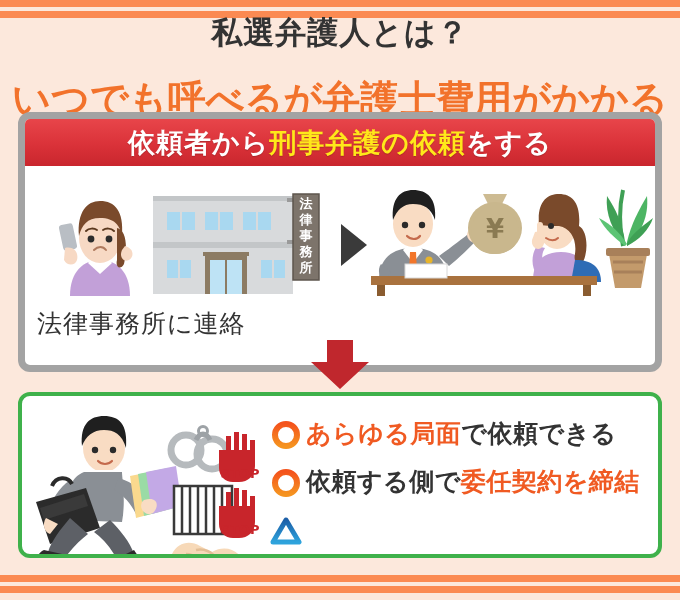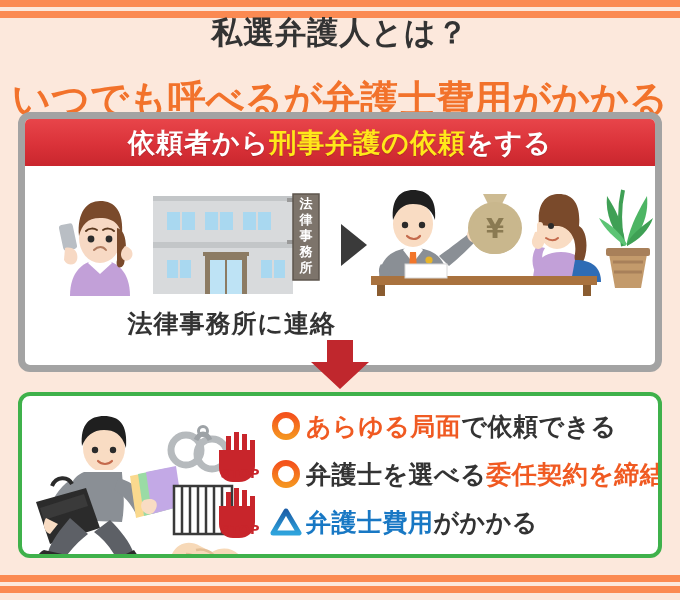--- a/index.html
+++ b/index.html
@@ -41,22 +41,22 @@
     font-size:27px;font-weight:bold;color:#ffffff;letter-spacing:1px;
     text-shadow:0 1px 1px rgba(0,0,0,.18);white-space:nowrap;
   }
   .hl-yellow{color:#FFE81A;}
   .red-body{position:absolute;left:0;top:47px;width:100%;height:178px;background:#fff;}
 
   .half{position:absolute;top:0;height:178px;}
   .half-l{left:0;width:311px;}
   .half-r{left:336px;width:302px;}
   .caption{
-    position:absolute;left:0;bottom:4px;width:100%;text-align:right;
-    font-size:25px;font-weight:bold;color:#333333;letter-spacing:1px;
+    position:absolute;left:0;bottom:4px;width:100%;text-align:left;
+    font-size:25px;font-weight:normal;color:#333333;letter-spacing:1px;padding-left:12px;
   }
   .art{position:absolute;left:0;top:2px;width:100%;height:128px;}
 
   .mid-arrow{
     position:absolute;left:316px;top:58px;width:0;height:0;
     border-top:21px solid transparent;border-bottom:21px solid transparent;
     border-left:26px solid #3A3A3A;
   }
 
   
@@ -64,21 +64,21 @@
 
   
   .green-card{
     position:absolute;left:18px;top:392px;width:644px;height:166px;
     border-radius:12px;background:#ffffff;
     border:4px solid #3FB14B;box-sizing:border-box;overflow:hidden;
   }
   .green-left{position:absolute;left:4px;top:18px;width:236px;height:156px;}
   .green-right{position:absolute;left:244px;top:6px;width:392px;height:152px;}
 
-  .bullet-row{display:flex;align-items:center;height:48px;}
+  .bullet-row{display:flex;align-items:flex-end;height:48px;}
   .bullet-mark{width:40px;flex:0 0 40px;display:flex;align-items:center;justify-content:center;}
   .bullet-text{
     font-size:25px;font-weight:bold;color:#333333;letter-spacing:.5px;white-space:nowrap;
   }
   .hl-orange{color:#F05A22;}
   .hl-blue{color:#1878C4;}
 </style>
 </head>
 <body>
 
@@ -308,32 +308,31 @@
         <svg width="30" height="30" viewBox="0 0 30 30">
           <defs>
               <linearGradient id="og2" x1="0" y1="0" x2="0" y2="1">
             <stop offset="0%" stop-color="#F4531C"></stop>
                 <stop offset="100%" stop-color="#F59320"></stop>
           </linearGradient>
             </defs>
           <circle cx="15" cy="15" r="11" fill="none" stroke="url(#og2)" stroke-width="6"></circle>
         </svg>
       </span>
-      <span class="bullet-text"><span>弁護士を選べる</span><span class="hl-orange">委任契約を締結</span></span>
+      <span class="bullet-text"><span>依頼する側で</span><span class="hl-orange">委任契約を締結</span></span>
     </div>
 
     <div class="bullet-row">
       <span class="bullet-mark">
         <svg width="32" height="30" viewBox="0 0 32 30">
           <defs>
               <linearGradient id="bg1" x1="0" y1="0" x2="0" y2="1">
             <stop offset="0%" stop-color="#1C5FA8"></stop>
                 <stop offset="100%" stop-color="#2EA3DC"></stop>
           </linearGradient>
             </defs>
           <path d="M16 4 L29 26 L3 26 Z" fill="none" stroke="url(#bg1)" stroke-width="5" stroke-linejoin="round"></path>
         </svg>
       </span>
-      <span class="bullet-text"><span class="hl-blue">弁護士費用</span><span>がかかる</span></span>
     </div>
 
   </div>
 </div>
 
 </body></html>

